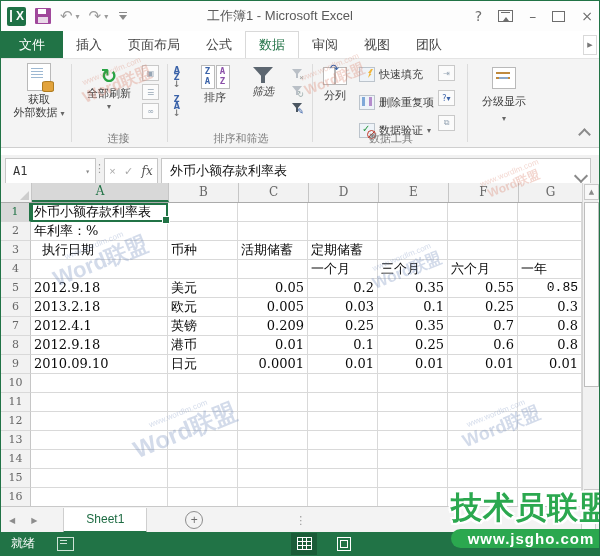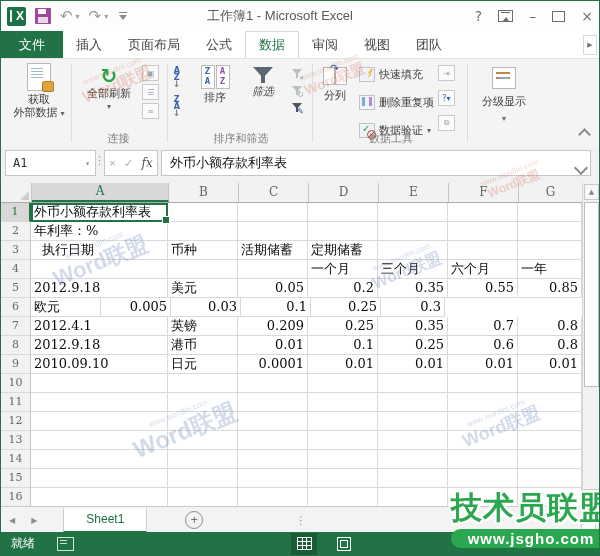--- a/index.html
+++ b/index.html
@@ -69,21 +69,21 @@
   .ticon.dup:before{content:"";position:absolute;left:2px;top:1px;width:3px;height:9px;background:#7fa8d8;}
   .ticon.dup:after{content:"";position:absolute;right:2px;top:1px;width:3px;height:9px;background:#b48ccc;}
   .ticon.valid:after{content:"✓";position:absolute;left:2px;top:-1px;color:#2c9a44;font-size:10px;}
   .ticon.valid:before{content:"";position:absolute;right:-2px;bottom:-2px;width:7px;height:7px;border:1px solid #c0392b;border-radius:50%;background:linear-gradient(135deg,transparent 45%,#c0392b 45%,#c0392b 55%,transparent 55%);}
   .outline-icon{width:22px;height:20px;border:1px solid #b9b9b9;background:#fff;position:relative;margin-bottom:2px;}
   .outline-icon:before{content:"";position:absolute;left:3px;top:4px;width:14px;height:2px;background:#c08a3e;box-shadow:0 5px 0 #c08a3e;}
   .outline-icon:after{content:"";position:absolute;left:6px;top:9px;width:9px;height:2px;background:#8ea8c8;}
   .chevup{position:absolute;width:7px;height:7px;border-left:2px solid #8a8a8a;border-top:2px solid #8a8a8a;transform:rotate(45deg);}
 
   
-  .frow{position:absolute;top:146px;left:0;right:0;height:36px;background:#f1f1f1;}
+  .frow{position:absolute;top:154px;left:0;right:0;height:36px;background:#f1f1f1;}
   .namebox{position:absolute;left:4px;top:3px;width:82px;height:24px;background:#fff;border:1px solid #c6c6c6;font-size:12px;color:#333;display:flex;align-items:center;padding-left:7px;font-family:"DejaVu Sans Mono",monospace;}
   .namebox .drop{margin-left:auto;margin-right:5px;color:#888;}
   .fdots{position:absolute;left:93px;top:7px;color:#9a9a9a;font-size:11px;font-family:"DejaVu Sans",sans-serif;}
   .fbtns{position:absolute;left:103px;top:3px;width:52px;height:24px;background:#fff;border:1px solid #c6c6c6;display:flex;align-items:center;justify-content:space-around;color:#a9a9a9;font-size:11px;}
   .fx{font-family:"DejaVu Serif",serif;font-style:italic;color:#555;font-size:12px;}
   .formulafield{position:absolute;left:160px;top:3px;right:8px;height:24px;background:#fff;border:1px solid #c6c6c6;font-size:13px;color:#111;display:flex;align-items:center;padding-left:8px;font-family:"DejaVu Serif","Liberation Serif",serif;}
   .fexpand{position:absolute;right:4px;top:12px;width:8px;height:8px;border-right:2px solid #8a8a8a;border-bottom:2px solid #8a8a8a;transform:rotate(45deg);}
 
   
   .gridwrap{position:absolute;top:182px;left:0;width:581px;height:323px;background:#fff;overflow:hidden;font-family:"DejaVu Serif","Liberation Serif",serif;}
@@ -349,24 +349,25 @@
           <div class="cell" style="width: 64px;">一年</div>
         </div>
         <div class="grow">
           <div class="rowh">5</div>
           <div class="cell" style="width: 137px;">2012.9.18</div>
           <div class="cell" style="width: 70px;">美元</div>
           <div class="cell r" style="width: 70px;">0.05</div>
           <div class="cell r" style="width: 70px;">0.2</div>
           <div class="cell r" style="width: 70px;">0.35</div>
           <div class="cell r" style="width: 70px;">0.55</div>
-          <div class="cell r" style="width: 64px;">0.85</div>
+          <div class="cell r" style="width: 64px; font-family: Liberation Mono, monospace;">0.85</div>
         </div>
         <div class="grow">
           <div class="rowh">6</div>
+          <div class="cell" style="width: 137px;">2013.2.18</div>
           <div class="cell" style="width: 70px;">欧元</div>
           <div class="cell r" style="width: 70px;">0.005</div>
           <div class="cell r" style="width: 70px;">0.03</div>
           <div class="cell r" style="width: 70px;">0.1</div>
           <div class="cell r" style="width: 70px;">0.25</div>
           <div class="cell r" style="width: 64px;">0.3</div>
         </div>
         <div class="grow">
           <div class="rowh">7</div>
           <div class="cell" style="width: 137px;">2012.4.1</div>

